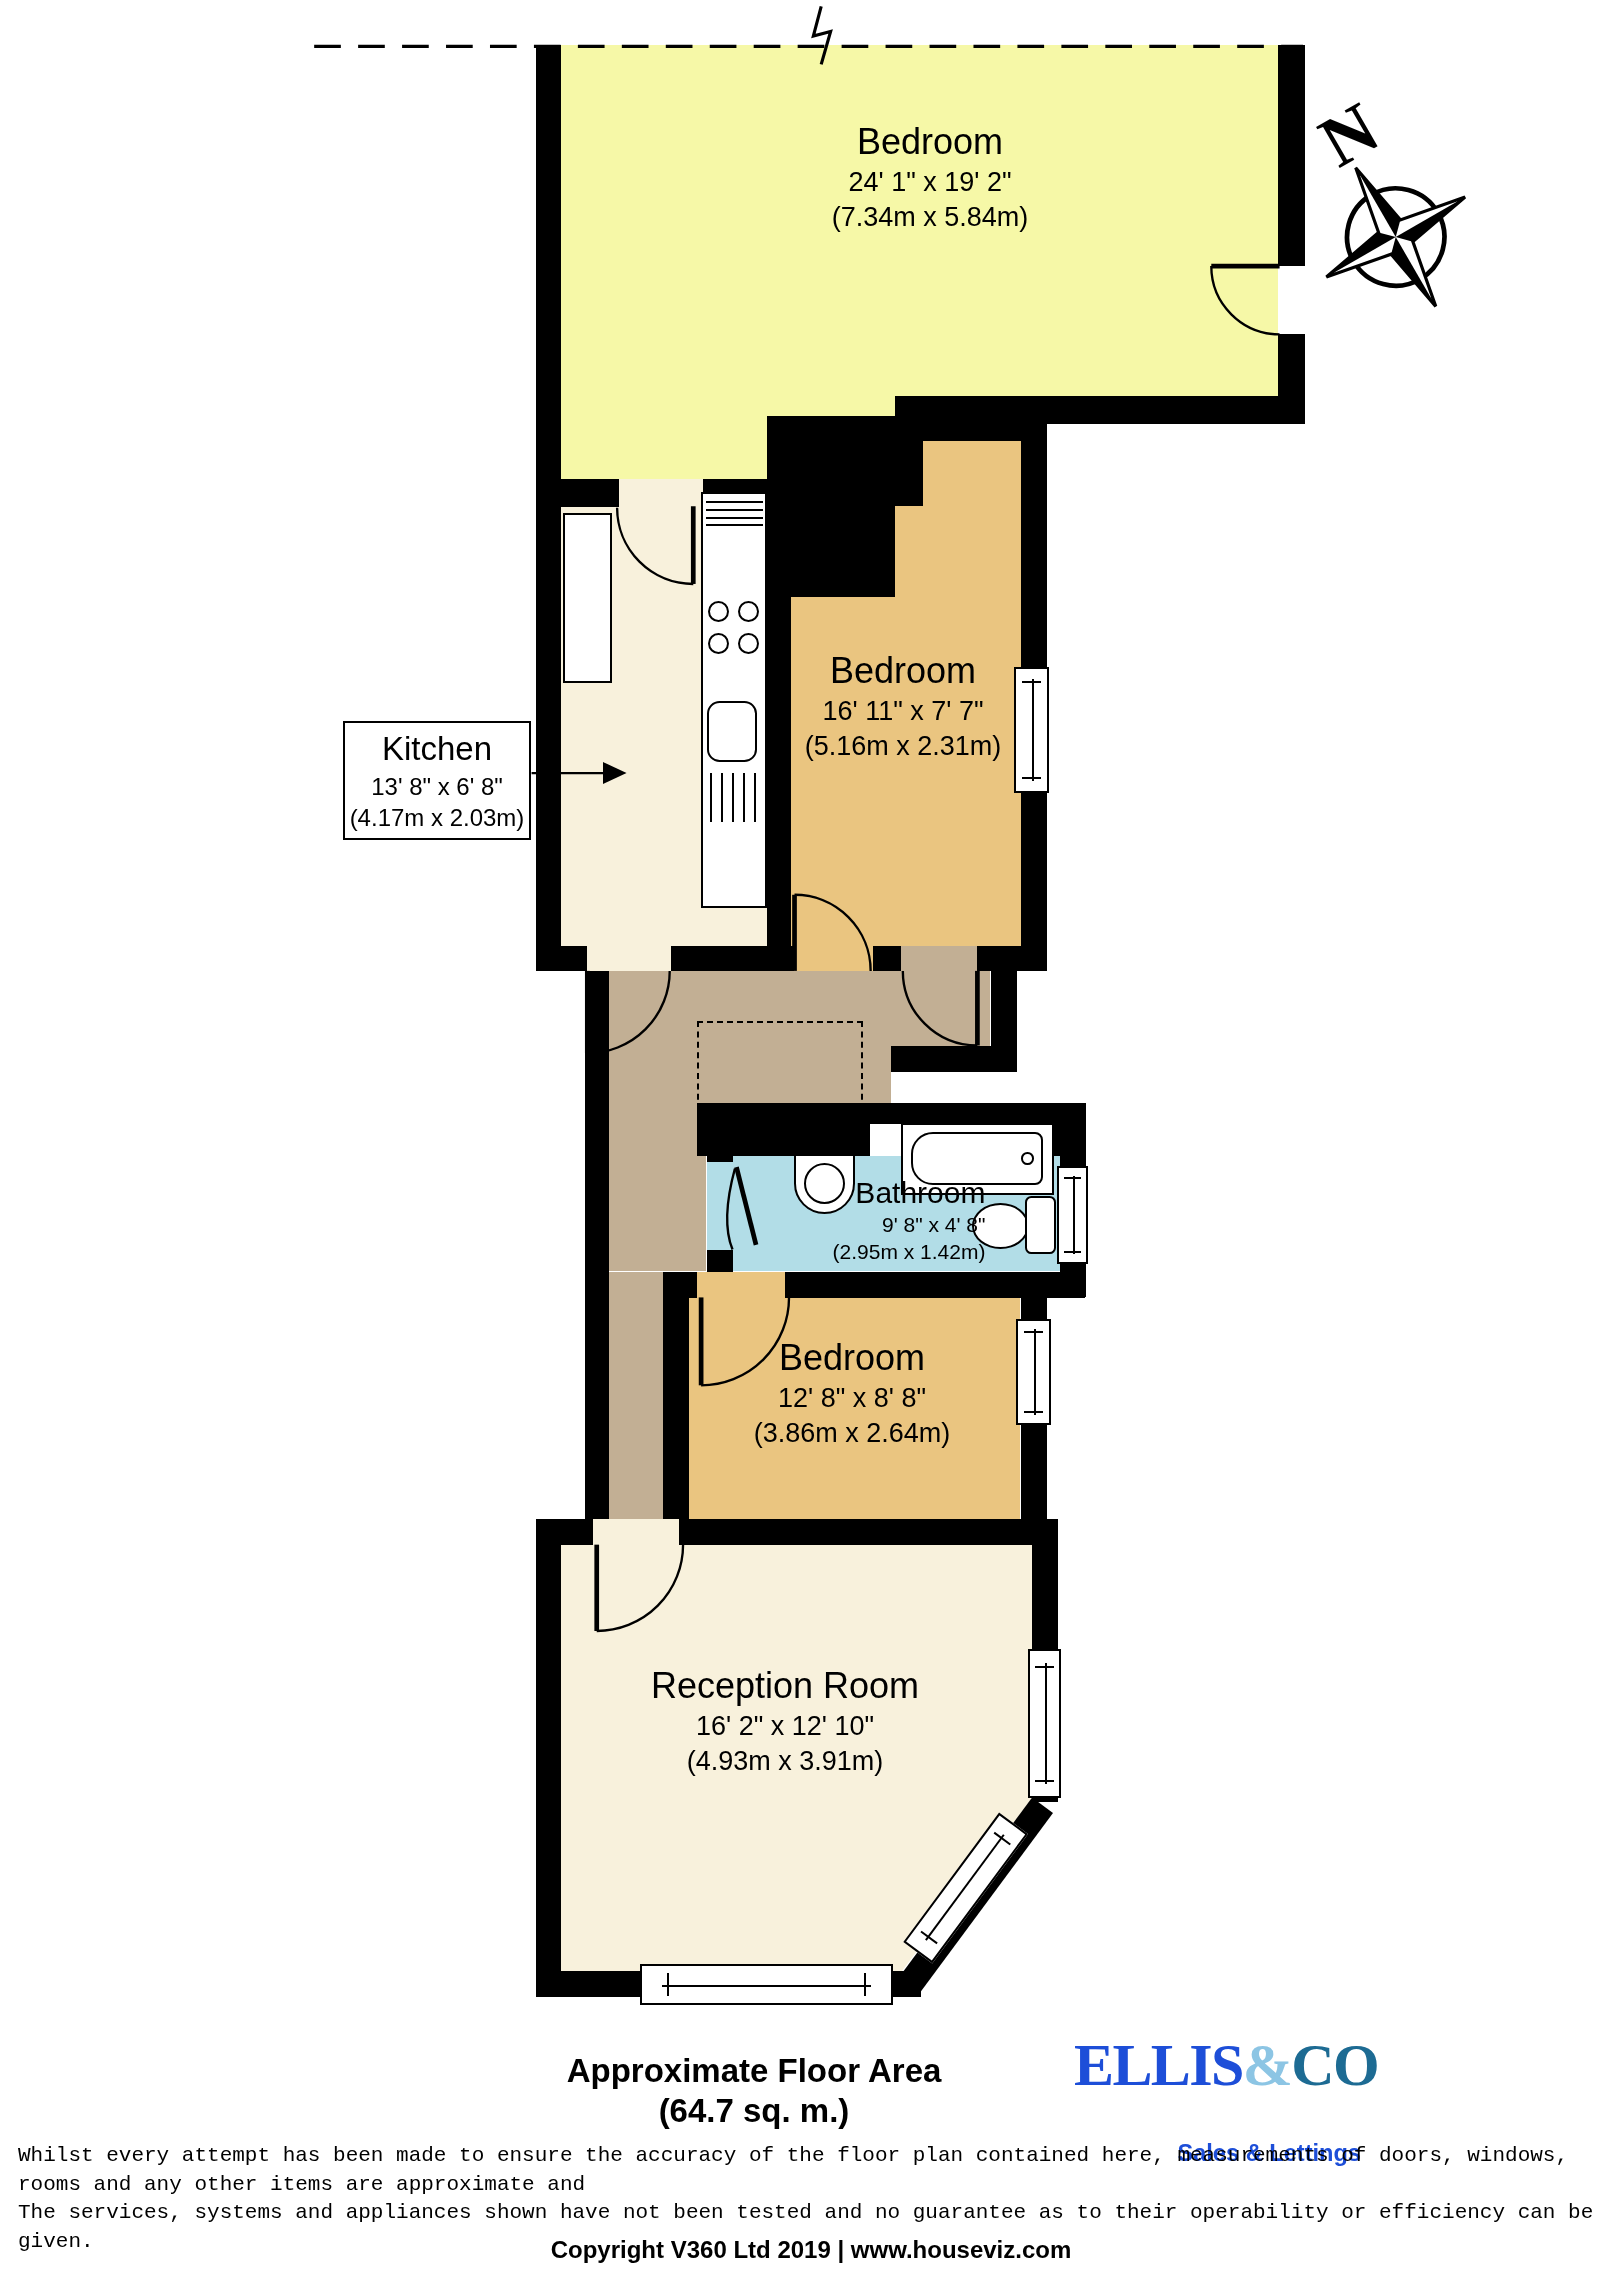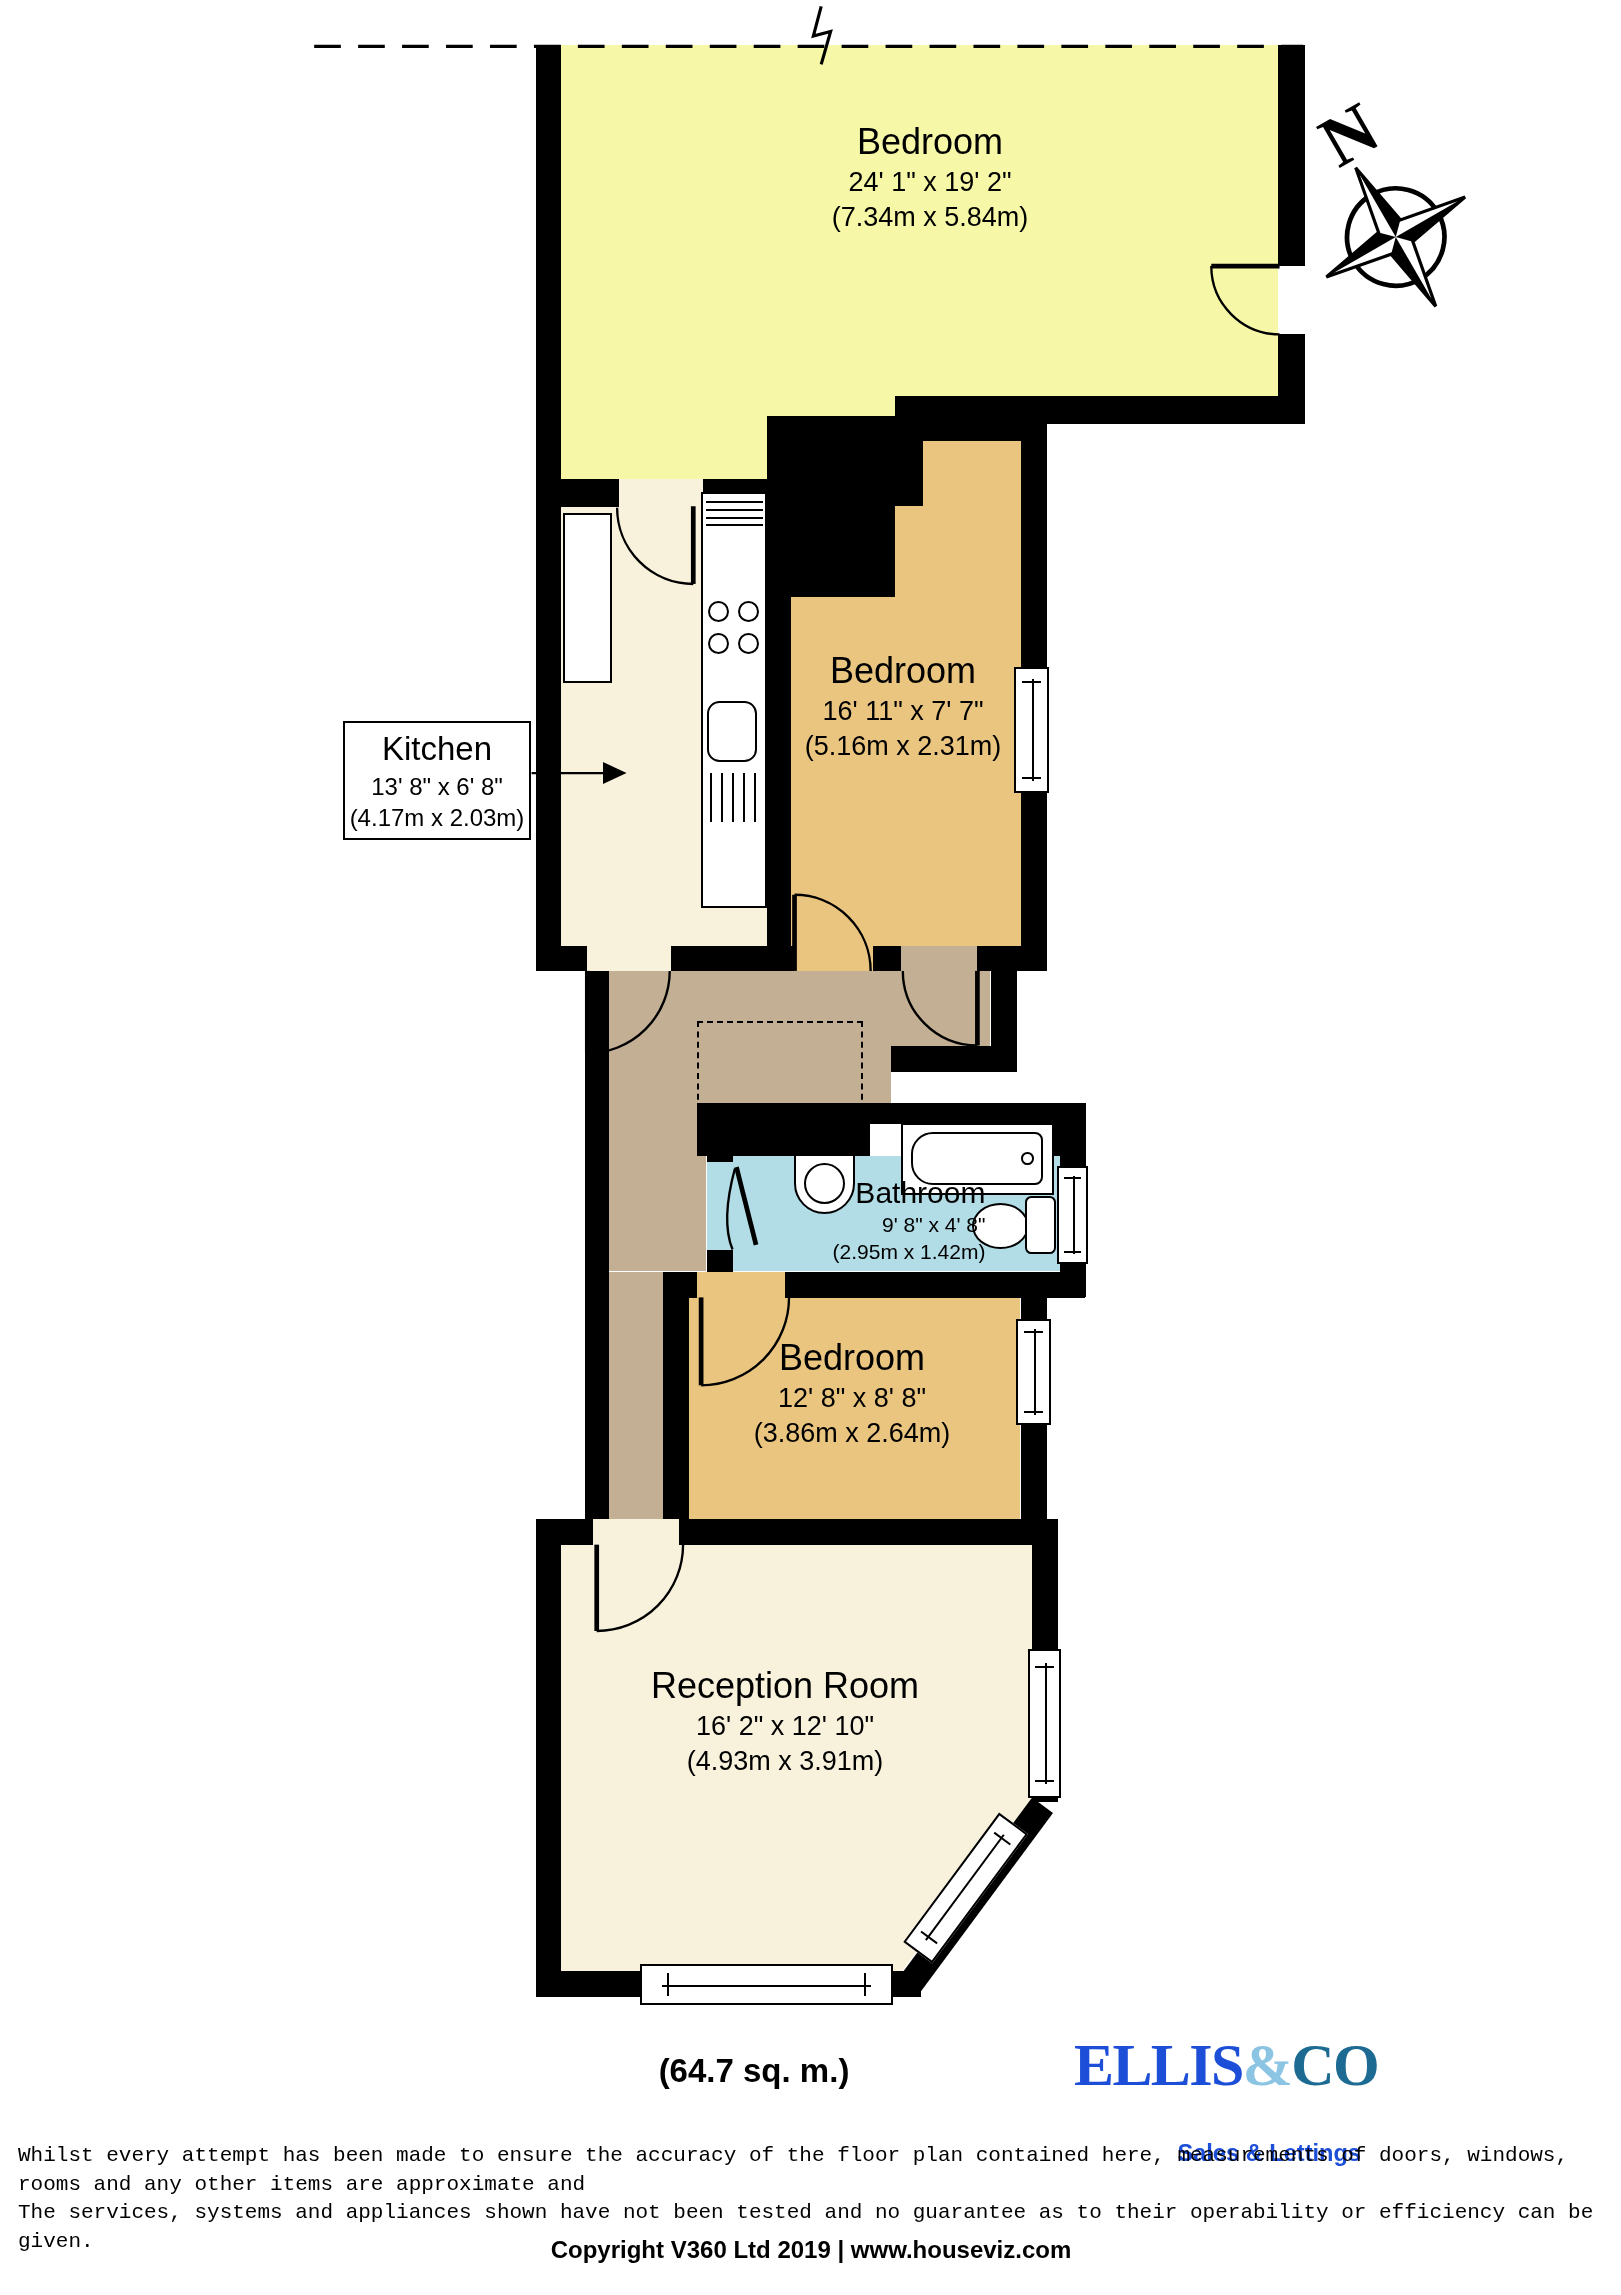--- a/index.html
+++ b/index.html
@@ -225,20 +225,21 @@
   <div class="d">(3.86m x 2.64m)</div>
 </div>
 
 <div class="label" style="left:785px;top:1663px;">
   <div class="t">Reception Room</div>
   <div class="d">16' 2" x 12' 10"</div>
   <div class="d">(4.93m x 3.91m)</div>
 </div>
 
 <div class="footer-area">
+  <div>Approximate Floor Area</div>
   <div>(64.7 sq. m.)</div>
 </div>
 
 <div class="logo">
   <div class="name"><span style="color:#1d4ed8;">ELLIS</span><span style="color:#8cc5e4;">&amp;</span><span style="color:#1d6b93;">CO</span></div>
   <div class="tag" style="color:#1d4ed8;margin-top:45px;">Sales &amp; Lettings</div>
 </div>
 
 <div class="disclaimer">
   <div>Whilst every attempt has been made to ensure the accuracy of the floor plan contained here, measurements of doors, windows, rooms and any other items are approximate and</div>

